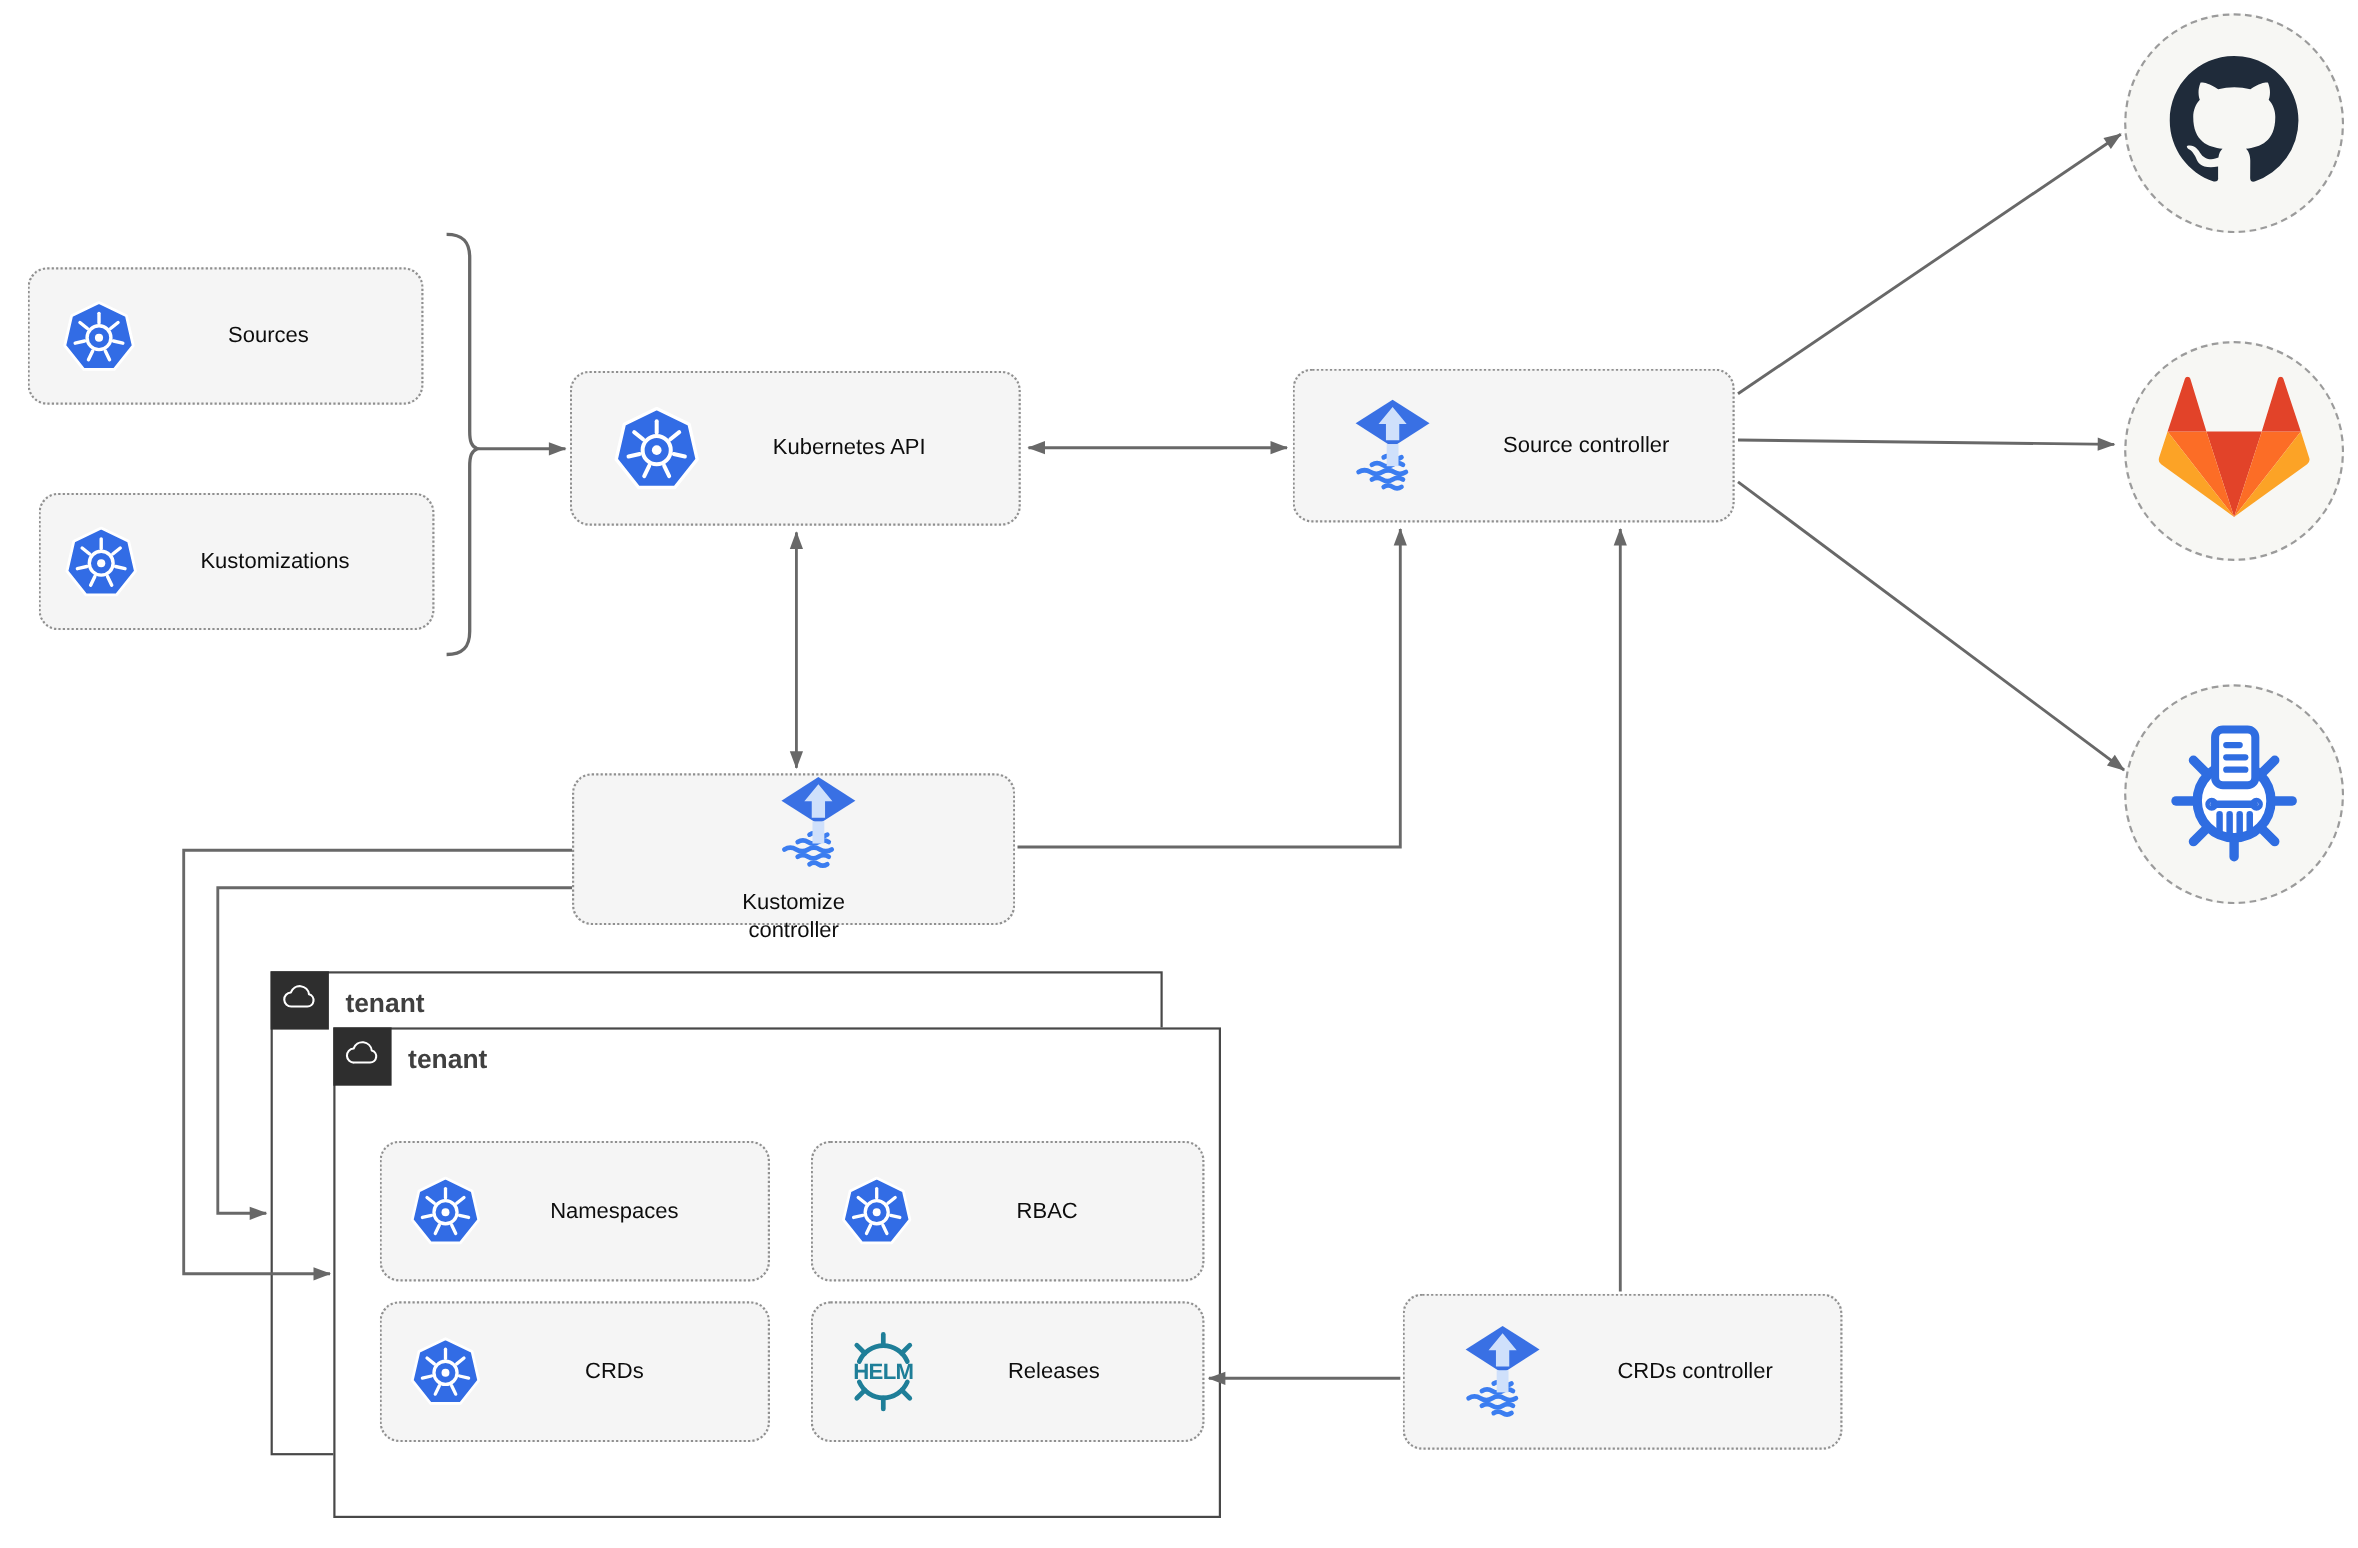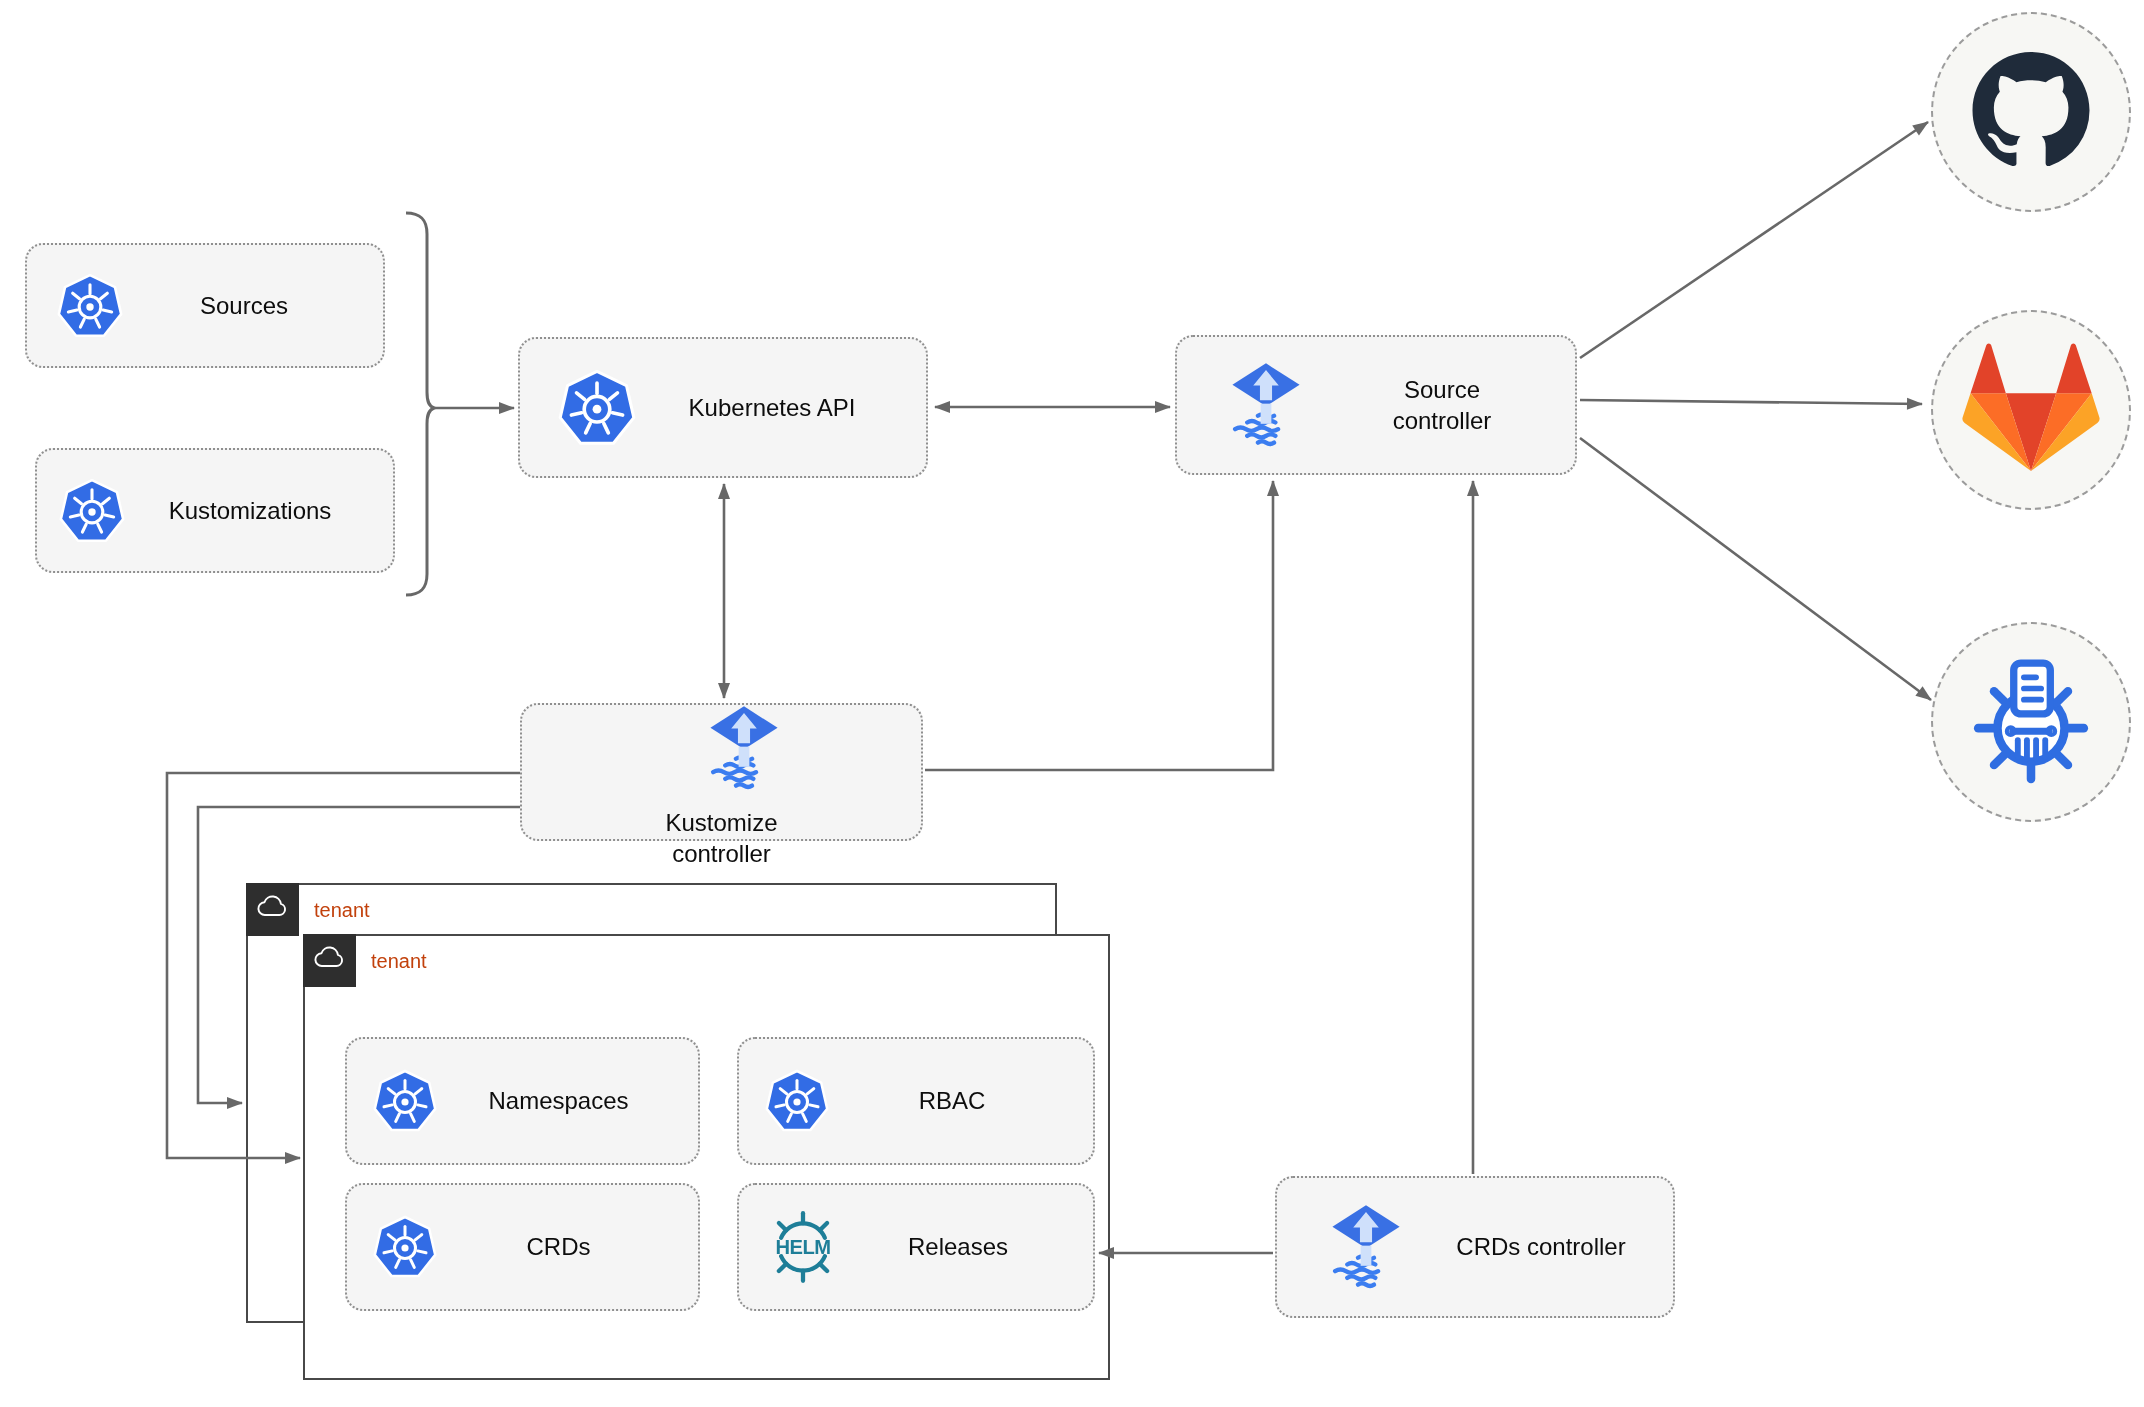--- a/index.html
+++ b/index.html
@@ -2,27 +2,27 @@
 <html><head>
 <meta charset="utf-8">
 <style>
   html,body{margin:0;padding:0;background:#fff;}
   #canvas{position:relative;width:2144px;height:1407px;background:#ffffff;overflow:hidden;
           font-family:"Liberation Sans", sans-serif;}
   
   .node{position:absolute;background:#f5f5f5;border:2.5px dotted #8f8f8f;border-radius:18px;
         display:flex;align-items:center;box-sizing:border-box;z-index:10;}
   .node .ic{flex:0 0 auto;display:flex;align-items:center;justify-content:center;margin-left:30px;}
-  .node .lbl{flex:1 1 auto;text-align:center;font-size:24px;color:#0d0d0d;padding-right:18px;}
+  .node .lbl{flex:1 1 auto;text-align:center;font-size:20px;color:#0d0d0d;padding-right:18px;}
   .ctrl .lbl{line-height:1.3;max-width:180px;margin:16px auto;padding-right:0;}
   
   .tenant{position:absolute;background:#ffffff;border:2.5px solid #484848;box-sizing:border-box;}
   .tenant-tab{position:absolute;top:-2.5px;left:-2.5px;width:53px;height:53px;background:#2e2e2e;
               display:flex;align-items:center;justify-content:center;}
-  .tenant-label{position:absolute;left:66px;top:14px;font-size:20px;color:#c2410c;}
+  .tenant-label{position:absolute;left:66px;top:14px;font-size:24px;color:#404040;font-weight:bold;}
   
   .circle{position:absolute;width:200px;height:200px;border-radius:50%;background:#f7f7f4;
           border:2.5px dashed #9b9b9b;display:flex;align-items:center;justify-content:center;
           box-sizing:border-box;z-index:10;}
   #connectors{position:absolute;left:0;top:0;width:2144px;height:1407px;z-index:50;pointer-events:none;}
   #symdefs{position:absolute;width:0;height:0;overflow:hidden;}
 </style>
 </head>
 <body>
 

